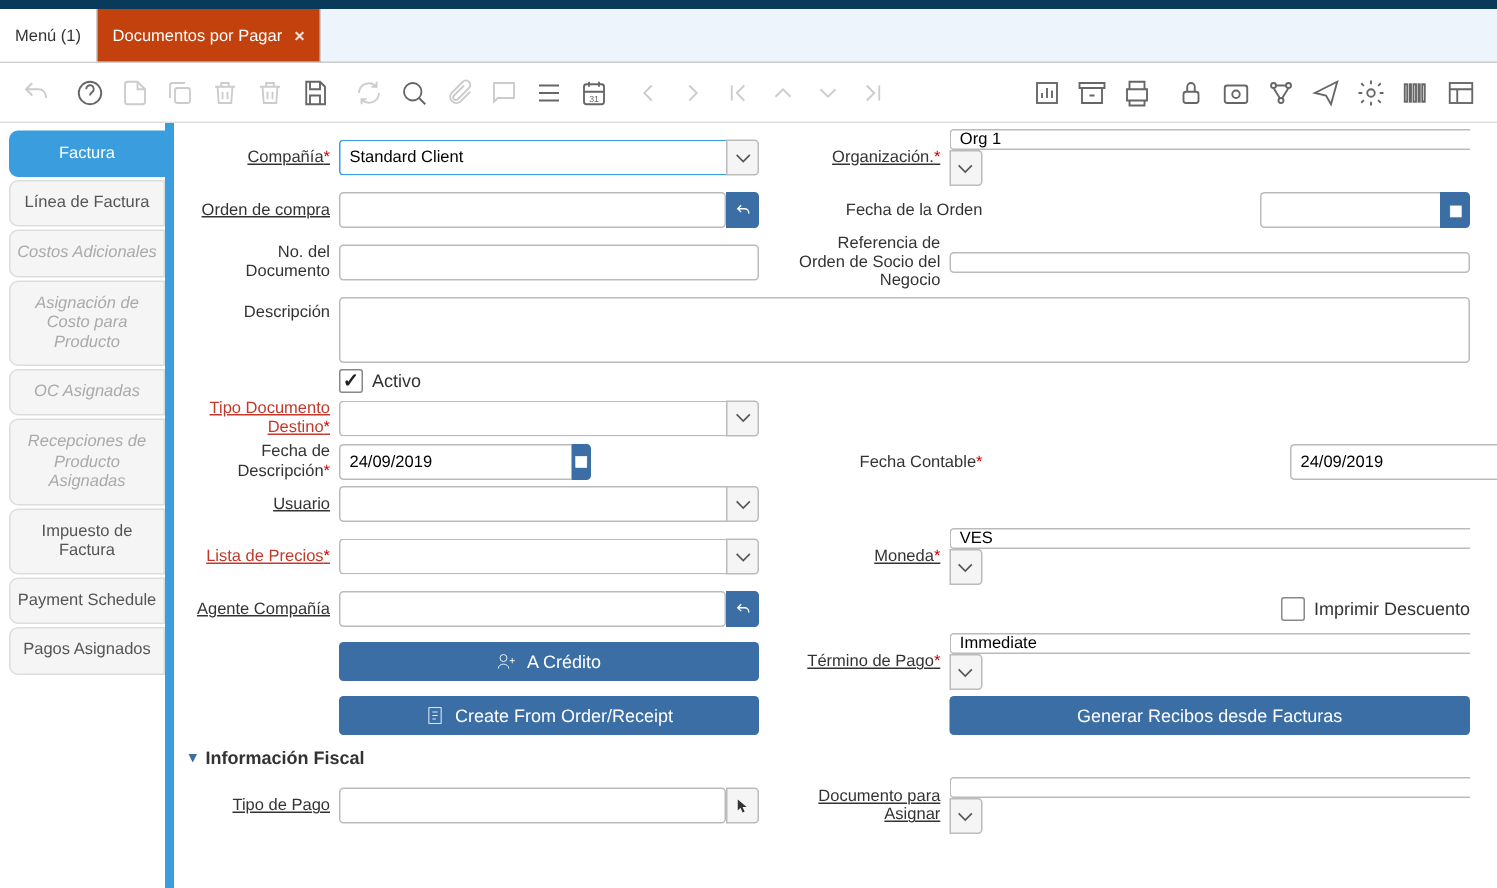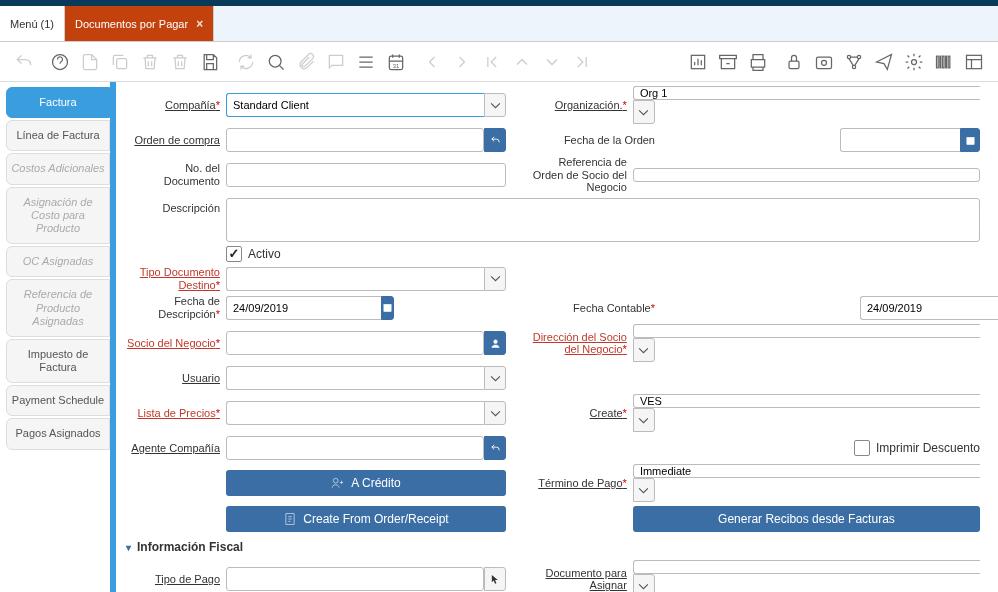--- a/index.html
+++ b/index.html
@@ -263,21 +263,21 @@
     </div>
 </div>
 
 <div class="main">
   <div class="sidetabs">
     <div class="sidetab active">Factura</div>
     <div class="sidetab">Línea de Factura</div>
     <div class="sidetab muted">Costos Adicionales</div>
     <div class="sidetab muted">Asignación de Costo para Producto</div>
     <div class="sidetab muted">OC Asignadas</div>
-    <div class="sidetab muted">Referencia de Producto Asignadas</div>
+    <div class="sidetab muted">Recepciones de Producto Asignadas</div>
     <div class="sidetab">Impuesto de Factura</div>
     <div class="sidetab">Payment Schedule</div>
     <div class="sidetab">Pagos Asignados</div>
   </div>
   <div class="contentedge"></div>
   <div class="form">
 
     <div class="row">
       <div class="col left">
         <div class="label link req">Compañía</div>
@@ -397,45 +397,20 @@
             <div class="cbtn blue">
               <svg viewBox="0 0 24 24" stroke="#fff" fill="none">
                 <rect x="4" y="5" width="16" height="16"></rect>
                 <path d="M4 10h16"></path>
               </svg>
             </div>
           </div>
       </div>
     </div>
 
-    <div class="row">
-      <div class="col left">
-        <div class="label redlink req">Socio del Negocio</div>
-        <div class="control">
-            <input class="field" style="">
-            <div class="cbtn blue">
-              <svg viewBox="0 0 24 24" stroke="#fff" fill="none">
-                <circle cx="12" cy="8" r="4"></circle>
-                <path d="M4 21c0-4 4-6 8-6s8 2 8 6"></path>
-              </svg>
-            </div>
-          </div>
-      </div>
-      <div class="col right">
-        <div class="label redlink req">Dirección del Socio del Negocio</div>
-        <div class="combo wide">
-            <input class="field" style="">
-            <div class="cbtn">
-              <svg viewBox="0 0 10 10">
-                <path d="M1 3l4 4 4-4" stroke="#555" fill="none"></path>
-              </svg>
-            </div>
-          </div>
-      </div>
-    </div>
 
     <div class="row">
       <div class="col left">
         <div class="label link">Usuario</div>
         <div class="combo">
             <input class="field" style="">
             <div class="cbtn">
               <svg viewBox="0 0 10 10">
                 <path d="M1 3l4 4 4-4" stroke="#555" fill="none"></path>
               </svg>
@@ -450,21 +425,21 @@
         <div class="combo">
             <input class="field" style="">
             <div class="cbtn">
               <svg viewBox="0 0 10 10">
                 <path d="M1 3l4 4 4-4" stroke="#555" fill="none"></path>
               </svg>
             </div>
           </div>
       </div>
       <div class="col right">
-        <div class="label link req">Create</div>
+        <div class="label link req">Moneda</div>
         <div class="combo wide">
             <input class="field" value="VES" style="">
             <div class="cbtn">
               <svg viewBox="0 0 10 10">
                 <path d="M1 3l4 4 4-4" stroke="#555" fill="none"></path>
               </svg>
             </div>
           </div>
       </div>
     </div>

